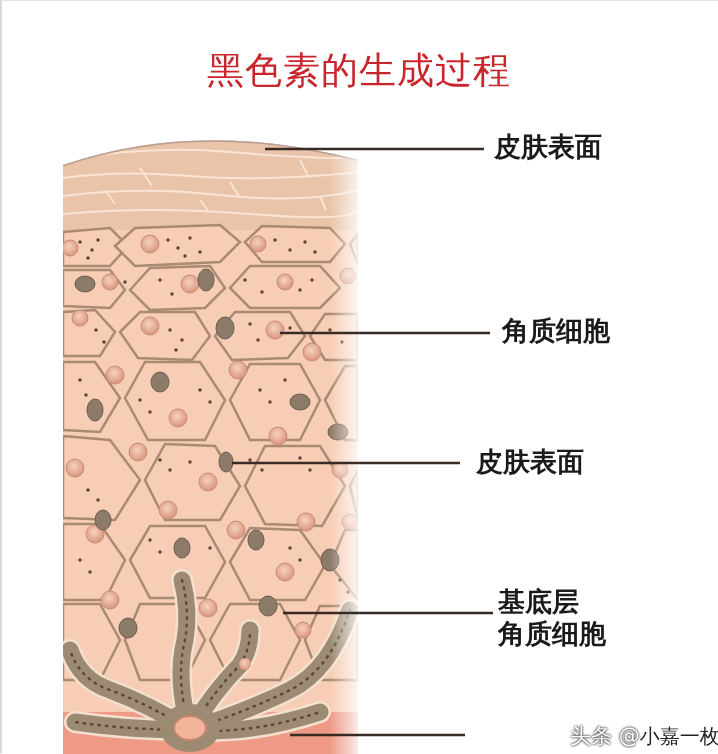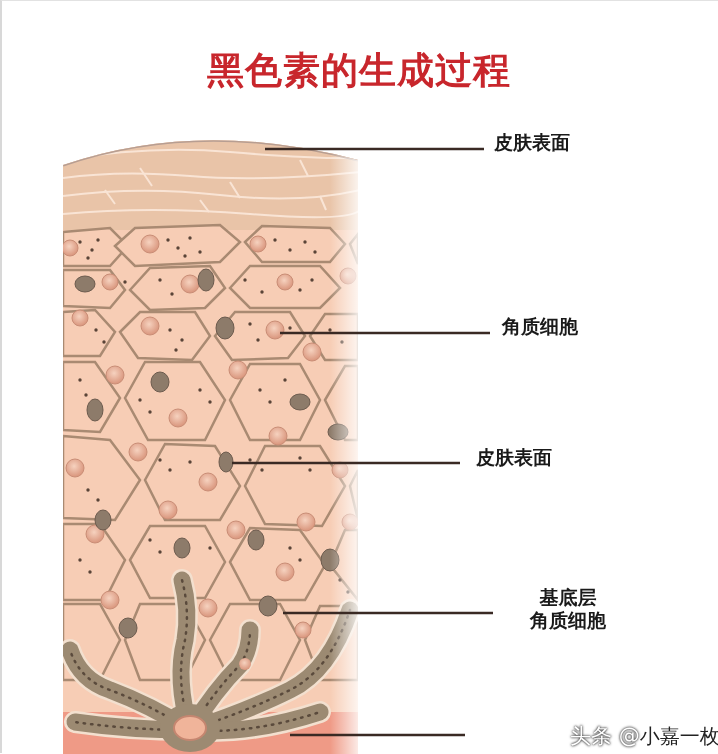--- a/index.html
+++ b/index.html
@@ -1,21 +1,21 @@
 <!DOCTYPE html>
 <html><head>
 <meta charset="utf-8">
 <style>
   html, body { margin:0; padding:0; }
   body { width:718px; height:754px; background:#ffffff; position:relative; overflow:hidden; font-family:"DejaVu Sans", sans-serif; }
   .frame { position:absolute; left:0; top:0; width:716px; height:752px; border-left:2px solid #d8d8d8; border-top:1px solid #e2e2e2; }
-  .title { position:absolute; left:0; width:718px; top:46px; text-align:center; font-size:37px; font-weight:bold; color:#c8262c; letter-spacing:1px; }
+  .title { position:absolute; left:0; width:718px; top:46px; text-align:center; font-size:37px; font-weight:normal; color:#c8262c; letter-spacing:1px; }
   .diagram { position:absolute; left:0; top:0; }
-  .label { position:absolute; font-size:19px; font-weight:bold; color:#1a1a1a; white-space:nowrap; line-height:1.2; }
-  .label.two { text-align:center; }
+  .label { position:absolute; font-size:27px; font-weight:bold; color:#1a1a1a; white-space:nowrap; line-height:1.2; }
+  .label.two { }
   .watermark { position:absolute; left:570px; top:722px; font-size:21px; color:#fff; text-shadow:0 0 2px #333, 0 0 3px #333; white-space:nowrap; }
   .watermark .rest { color:#222; text-shadow:none; font-size:20px; }
 </style>
 </head>
 <body>
 
 <div class="frame"></div>
 
 <div class="title">黑色素的生成过程</div>
 

